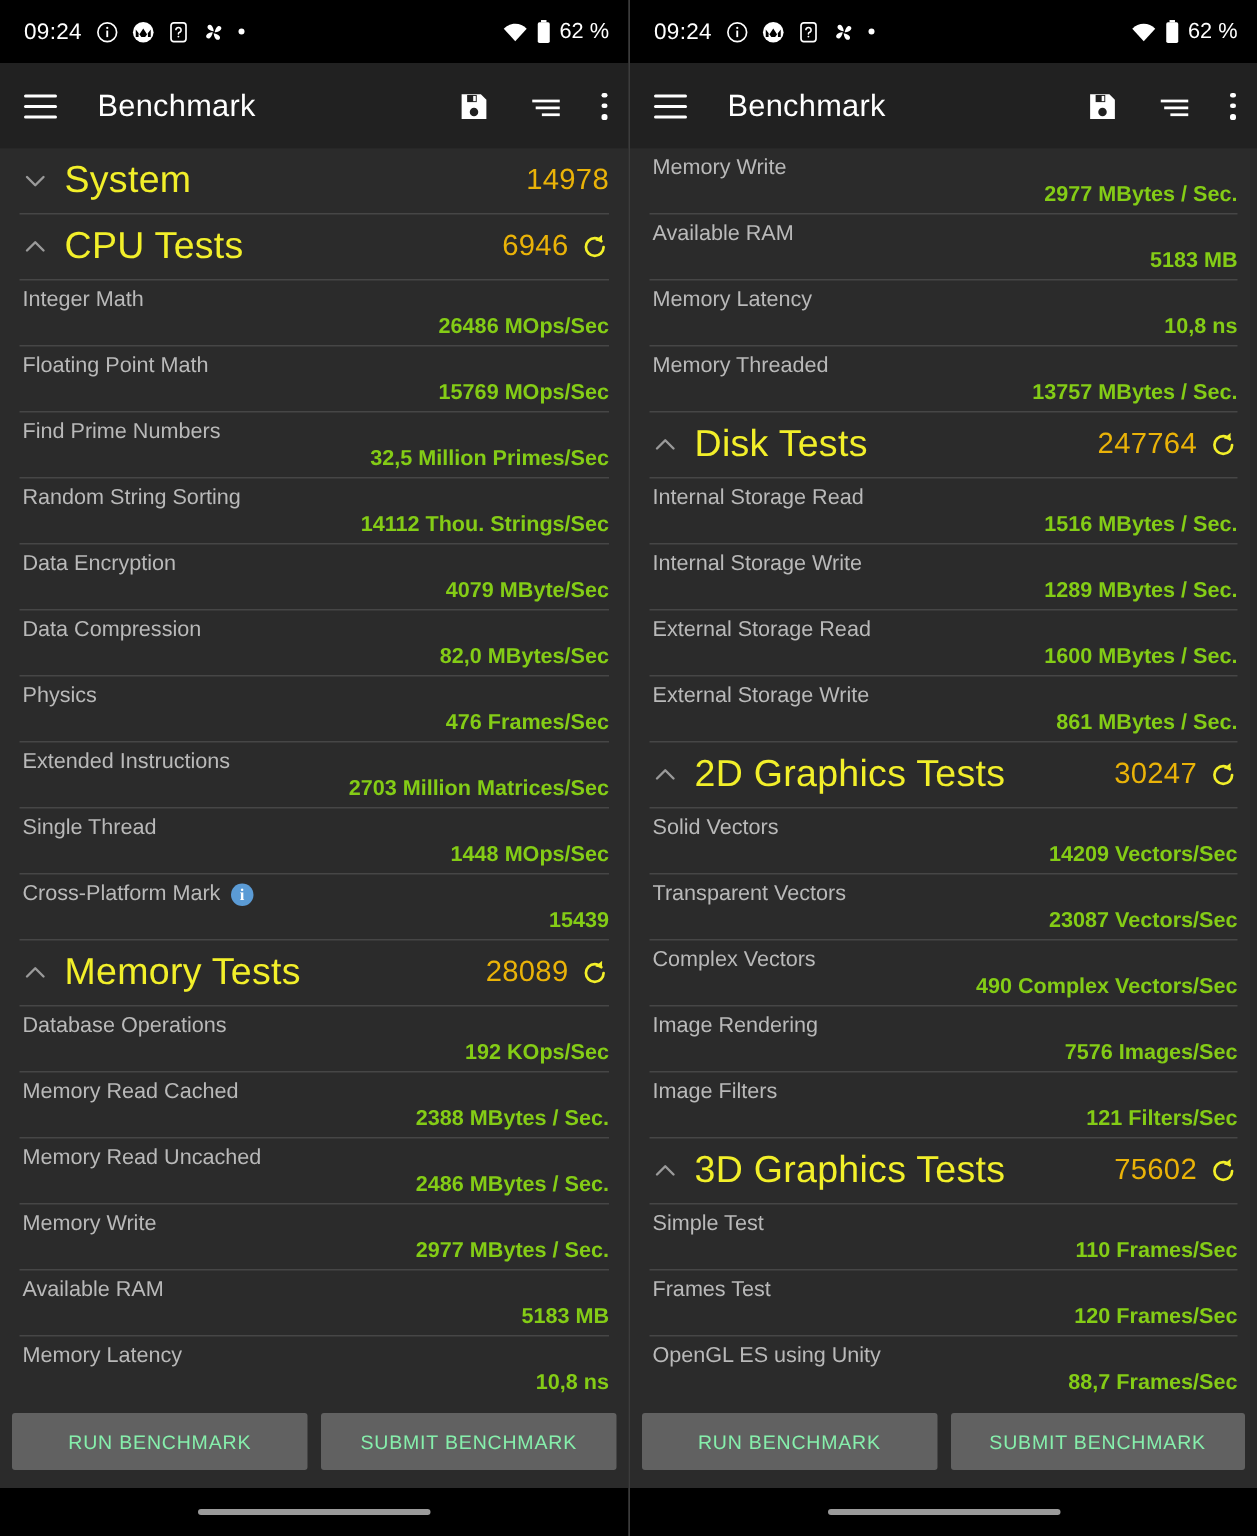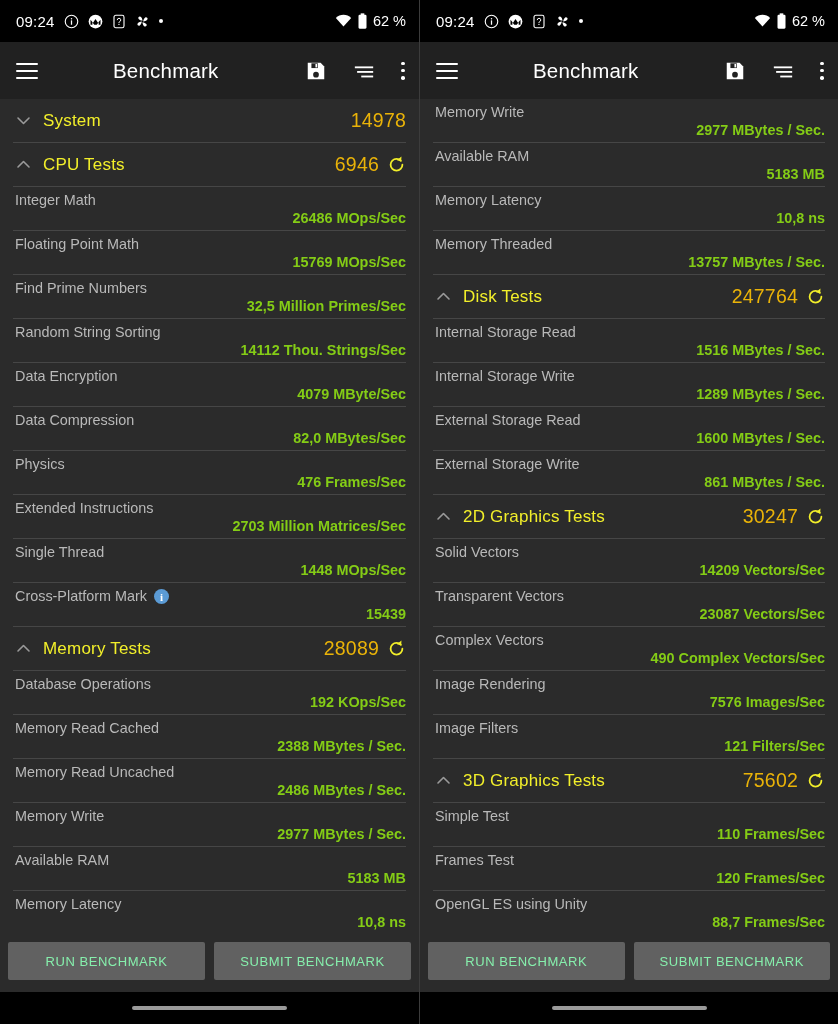--- a/index.html
+++ b/index.html
@@ -15,48 +15,48 @@
   .pane.right { border-left: 1px solid #3c3c3c; }
 
   
   .statusbar {
     height: 42px; background: #000; color: #fff;
     display: flex; align-items: center; justify-content: space-between;
     padding: 0 13px 0 16px; flex: none;
   }
   .sb-left { display: flex; align-items: center; gap: 9px; }
   .sb-clock { font-size: 15px; letter-spacing: .2px; }
-  .sb-right { display: flex; align-items: flex-start; gap: 5px; }
+  .sb-right { display: flex; align-items: flex-end; gap: 5px; }
   .sb-batt-text { font-size: 14.5px; }
   .ico { display: inline-flex; align-items: center; justify-content: center; }
   .dot3 { width: 4px; height: 4px; border-radius: 50%; background: #fff; display:inline-block; }
 
   
   .appbar {
     height: 57px; background: #212121; display: flex; align-items: center;
-    padding: 0 14px 0 16px; flex: none; gap: 48px;
+    padding: 0 14px 0 16px; flex: none;
   }
   .hamburger { width: 22px; height: 16px; display: flex; flex-direction: column; justify-content: space-between; cursor: pointer; }
   .hamburger span { display: block; height: 2px; background: #fff; border-radius: 1px; }
   .apptitle { color: #fff; font-size: 20.5px; margin-left: 27px; flex: 1; font-weight: 400; letter-spacing:.2px; }
   .bar-actions { display: flex; align-items: center; gap: 26px; }
   .kebab { width: 4px; height: 18px; display: flex; flex-direction: column; justify-content: space-between; align-items:center; }
   .kebab i { width: 3.5px; height: 3.5px; border-radius: 50%; background: #fff; display:block; }
 
   
   .list { flex: 1; overflow: hidden; background: #2b2b2b; position: relative; }
   .row-sep { height: 1px; background: #464646; margin: 0 13px; }
 
   .group {
     height: 43px; display: flex; align-items: center; padding: 0 13px 0 12px;
   }
   .chev { width: 22px; flex: none; display: flex; align-items: center; justify-content: center; }
   .chev svg { display:block; }
   .group-name {
-    color: #f2ef2a; font-size: 17px; margin-left: 9px; flex: 1; letter-spacing: .2px;
+    color: #f2ef2a; font-size: 25px; margin-left: 9px; flex: 1; letter-spacing: .2px;
   }
   .group-score { color: #eab308; font-size: 19.5px; letter-spacing:.2px; }
   .refresh { margin-left: 8px; width: 19px; height: 19px; display:inline-flex; align-items:center; justify-content:center;}
 
   .test { height: 43px; padding: 2px 13px 0 15px; display: flex; flex-direction: column; justify-content: center; }
   .test-name { color: #b9b9b9; font-size: 14.4px; line-height: 17px; }
   .test-val { color: #84cc16; font-size: 14.4px; line-height: 18px; text-align: right; font-weight: 700; }
   .name-wrap { display: flex; align-items: center; gap: 7px; }
   .info-badge {
     width: 15px; height: 15px; border-radius: 50%;

